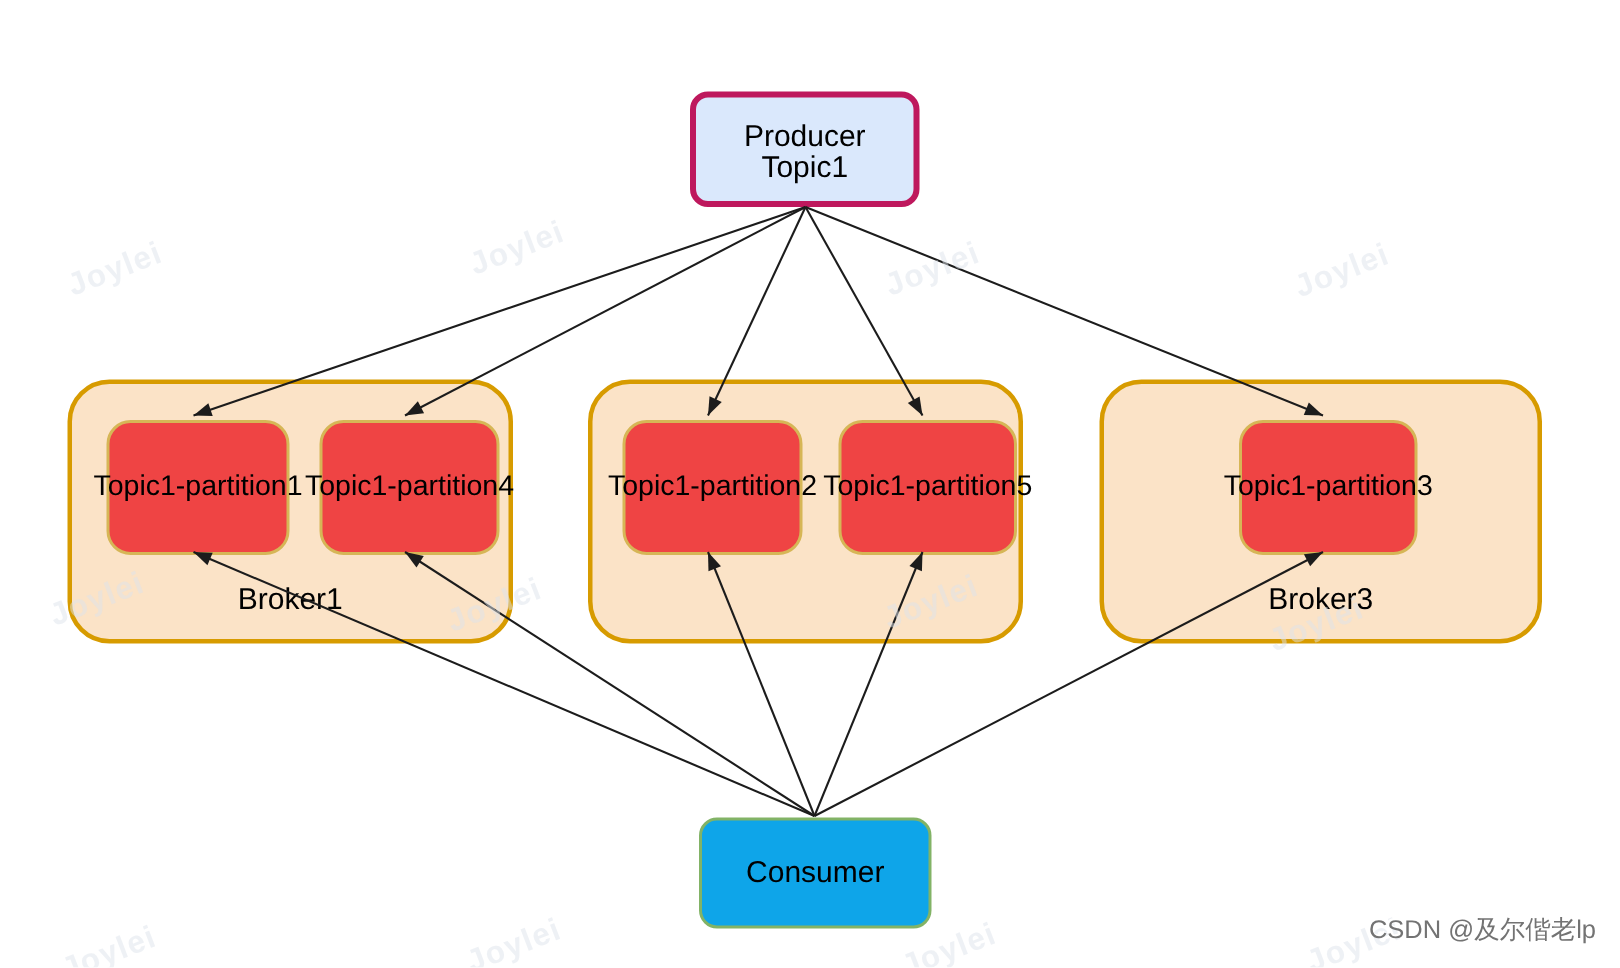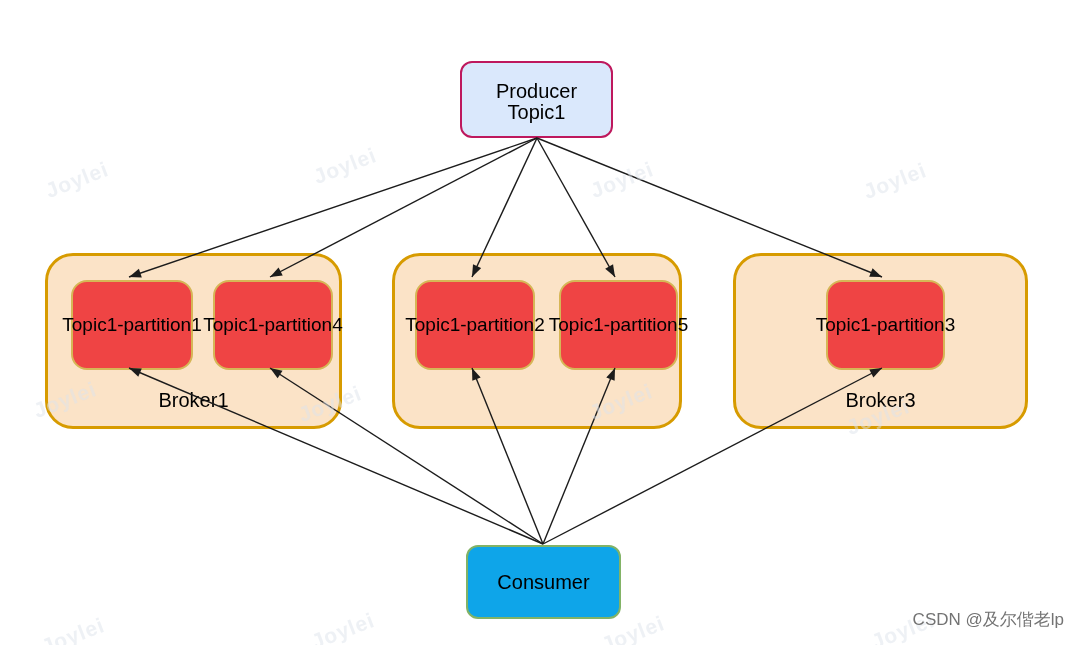--- a/index.html
+++ b/index.html
@@ -17,21 +17,21 @@
     box-sizing: border-box;
     display: flex;
     flex-direction: column;
     align-items: center;
     justify-content: center;
     z-index: 1;
   }
   .producer {
     left: 460px; top: 61px; width: 153px; height: 77px;
     background: #dae8fc;
-    border: 2px solid #be185d;
+    border: 4px solid #be185d;
     border-radius: 12px;
   }
   .producer .node-title { font-size: 20px; line-height: 24px; }
   .producer .node-subtitle { font-size: 20px; line-height: 18px; text-align: right; }
   .consumer {
     left: 466px; top: 545px; width: 155px; height: 74px;
     background: #0ea5e9;
     border: 2px solid #82b366;
     border-radius: 12px;
     font-size: 20px;

